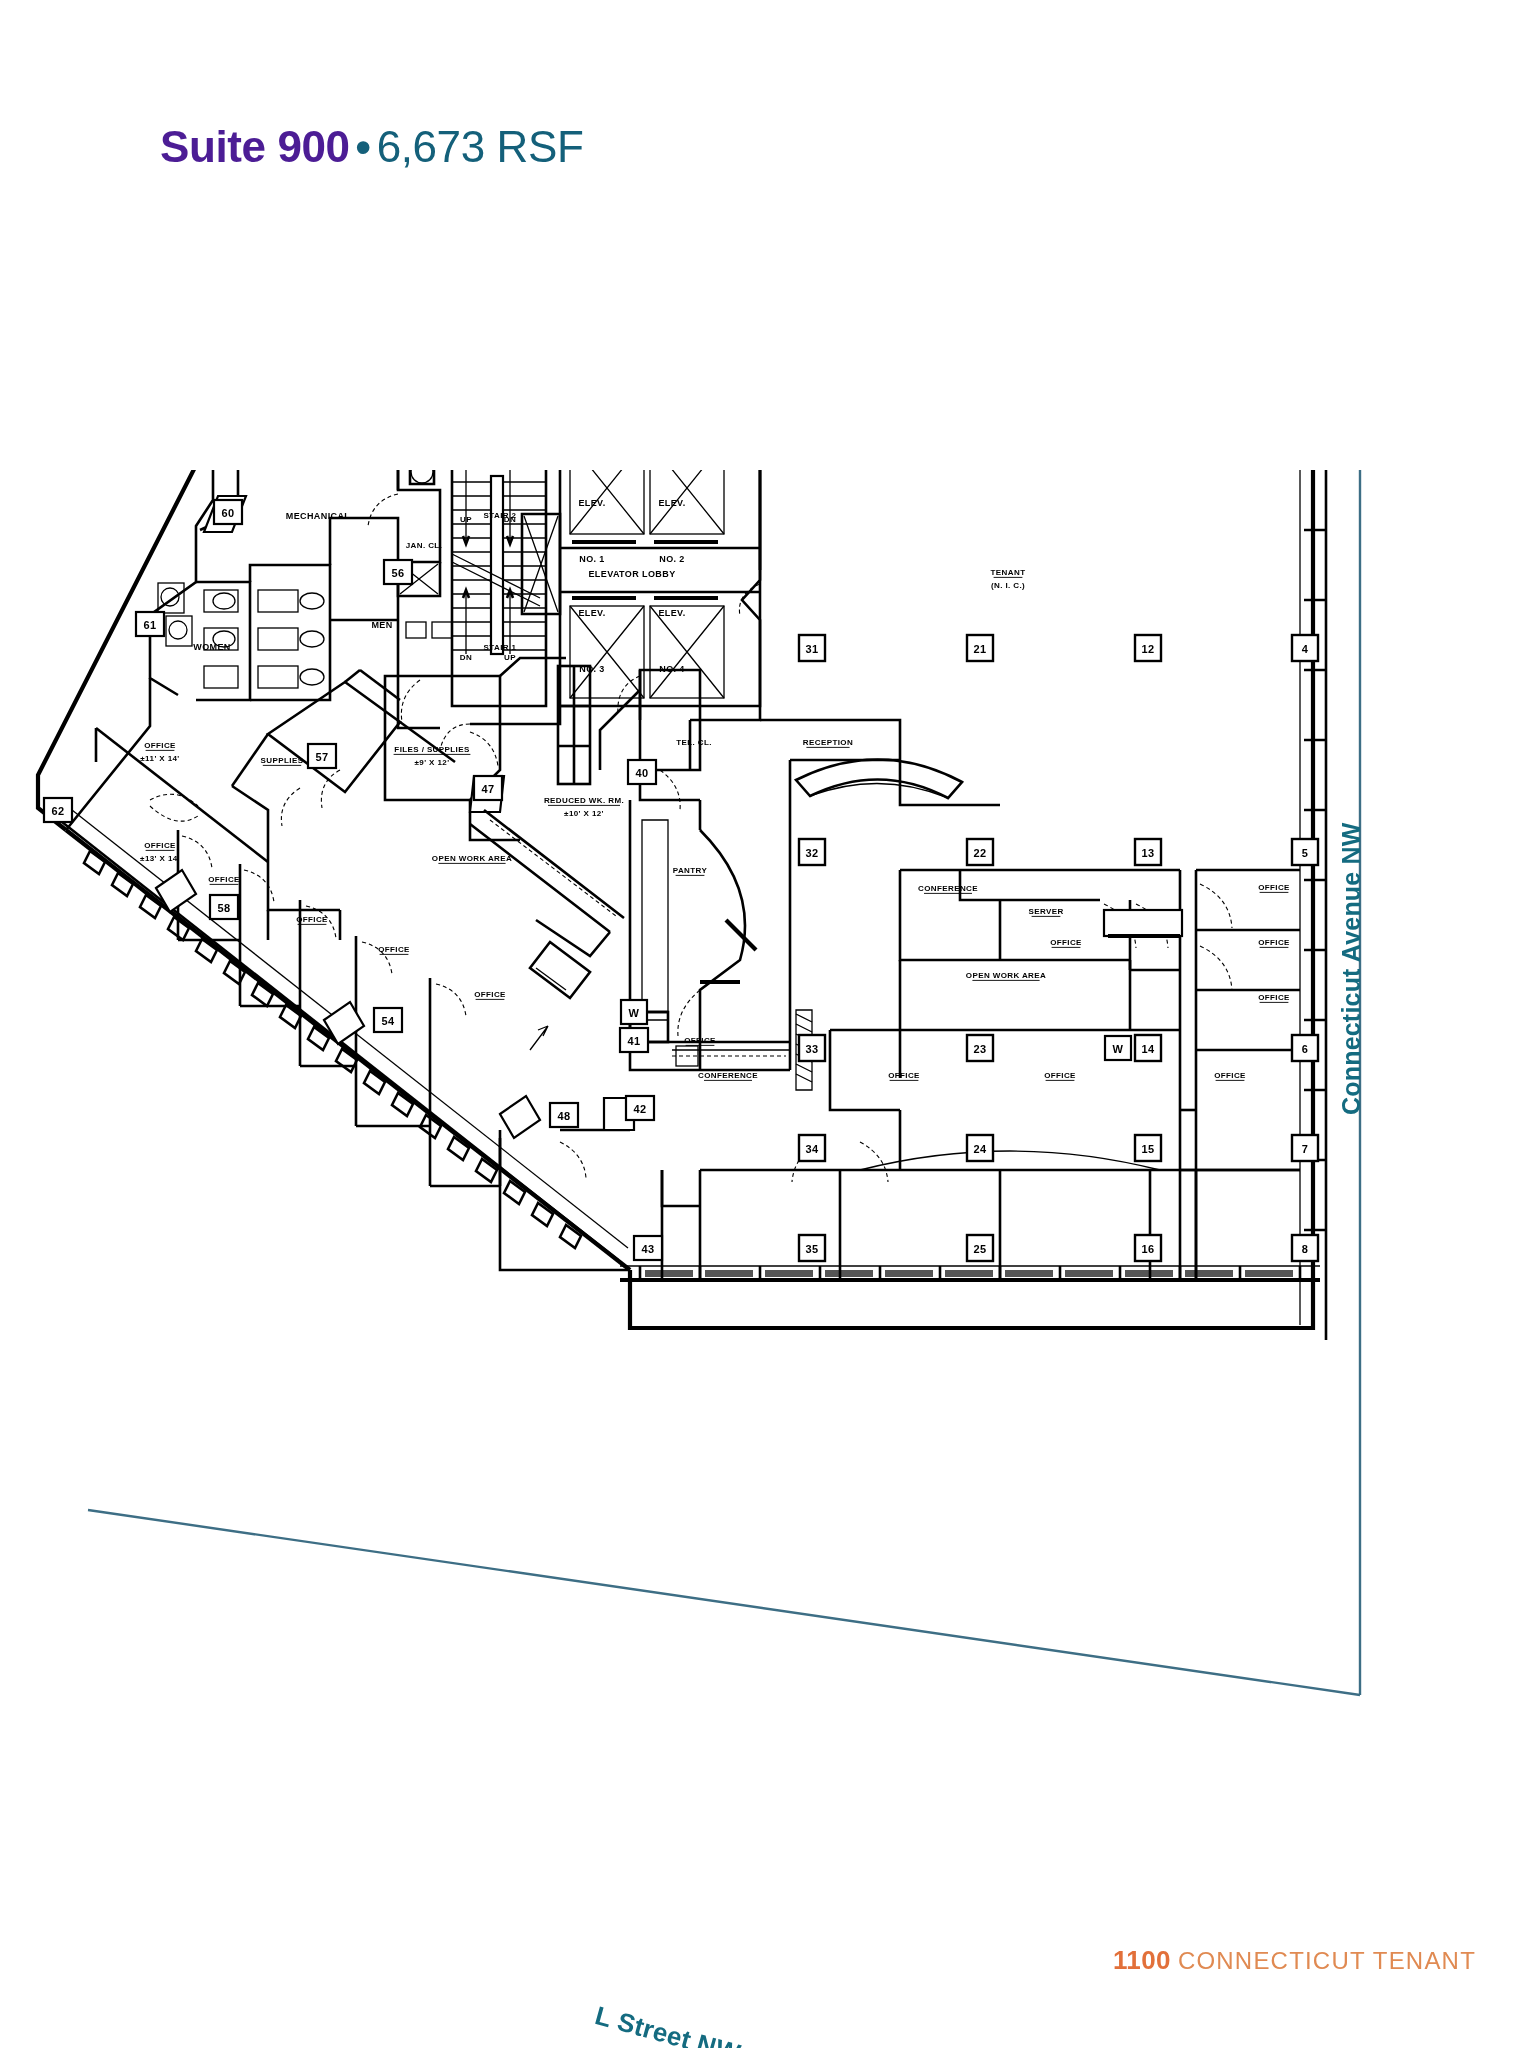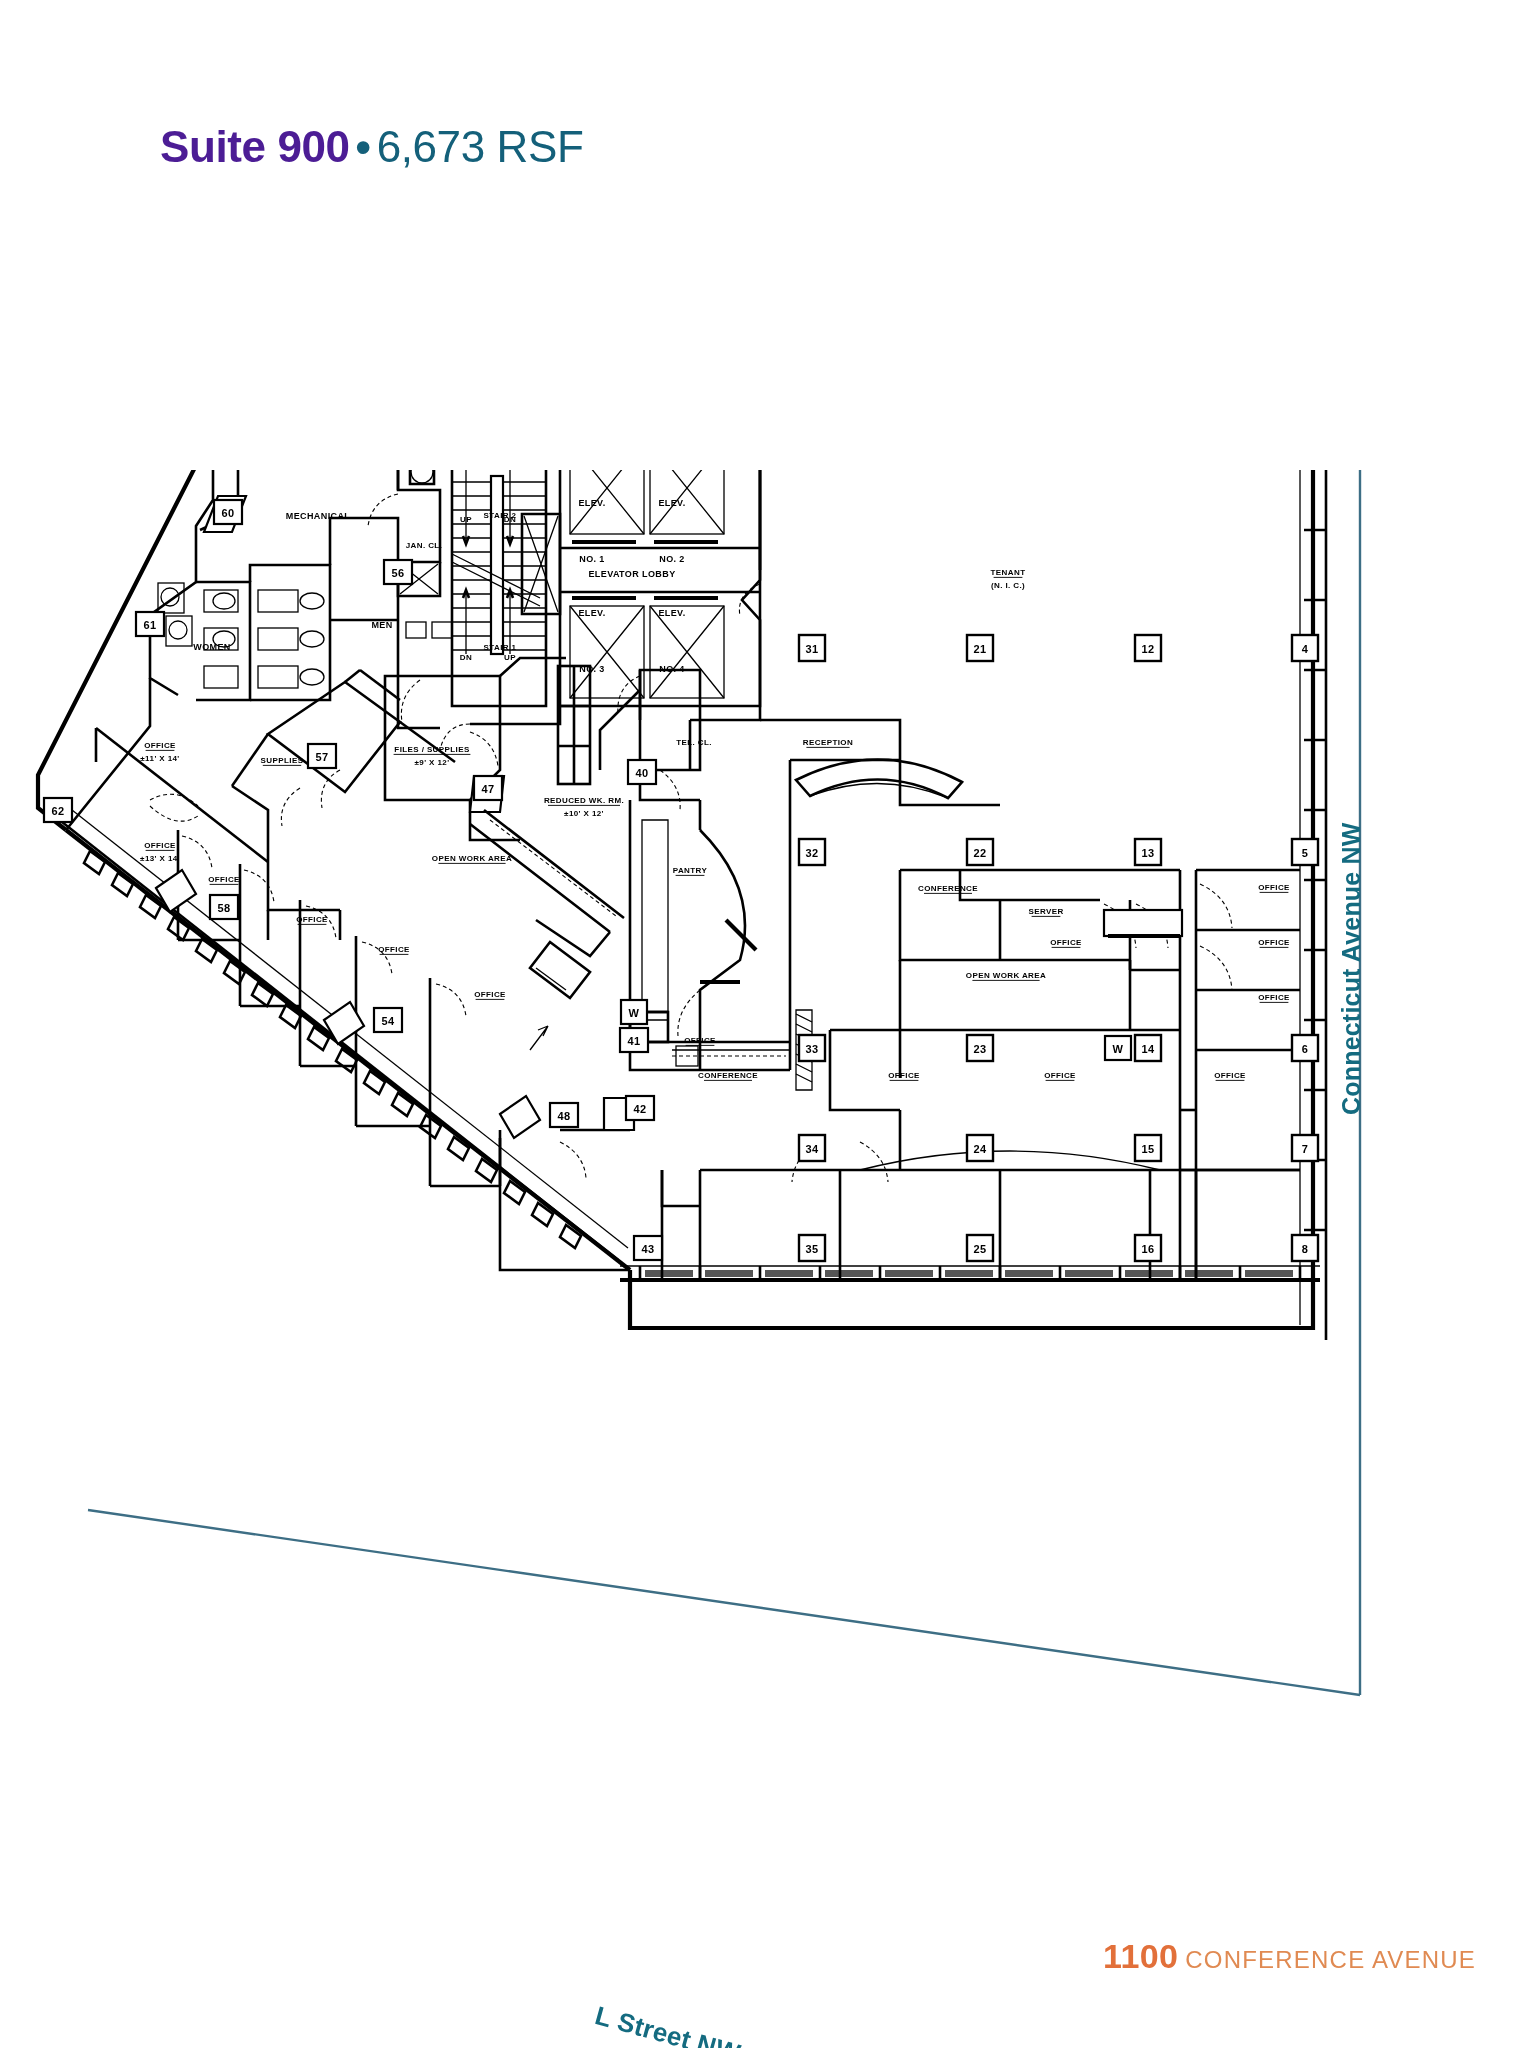--- a/index.html
+++ b/index.html
@@ -43,21 +43,21 @@
   
   #footer {
     position: absolute;
     right: 60px;
     bottom: 72px;
     white-space: nowrap;
     text-align: right;
   }
   #footer .num {
     color: #e2703a;
-    font-size: 34px;
+    font-size: 26px;
     font-weight: 700;
     letter-spacing: 0.4px;
     margin-left: 32px;
   }
   #footer .name {
     color: #e08a52;
     font-size: 24px;
     font-weight: 400;
     letter-spacing: 1.2px;
     padding-left: 7px;
@@ -661,14 +661,14 @@
         <text x="1230" y="608" class="txt" font-size="8" text-anchor="middle" font-weight="600" letter-spacing="0.4">OFFICE</text>
         <line x1="1215.6" y1="610.4" x2="1244.4" y2="610.4" stroke="#000" stroke-width="0.9"></line>
       </g>
   </svg>
 
   <div class="street-label" id="street-conn">Connecticut Avenue NW</div>
   <div class="street-label" id="street-l">L Street NW</div>
 </div>
 
 <div id="footer">
-  <span class="num">1100</span><span class="name">CONFERENCE AVENUE</span>
+  <span class="num">1100</span><span class="name">CONNECTICUT TENANT</span>
 </div>
 
 </body></html>

